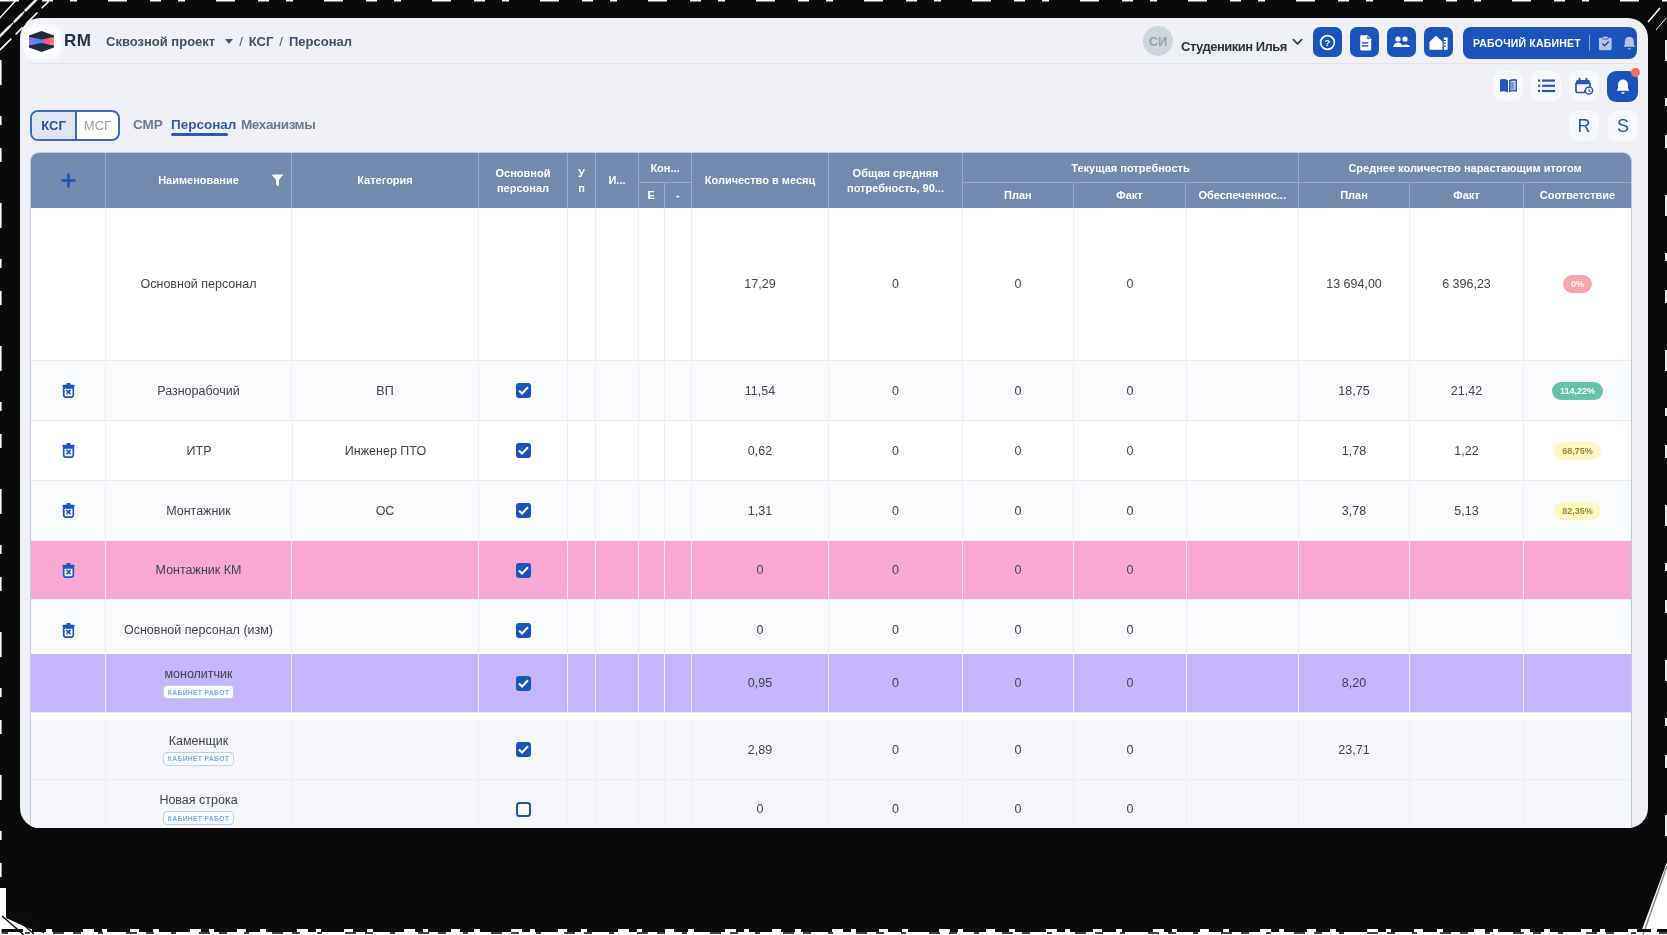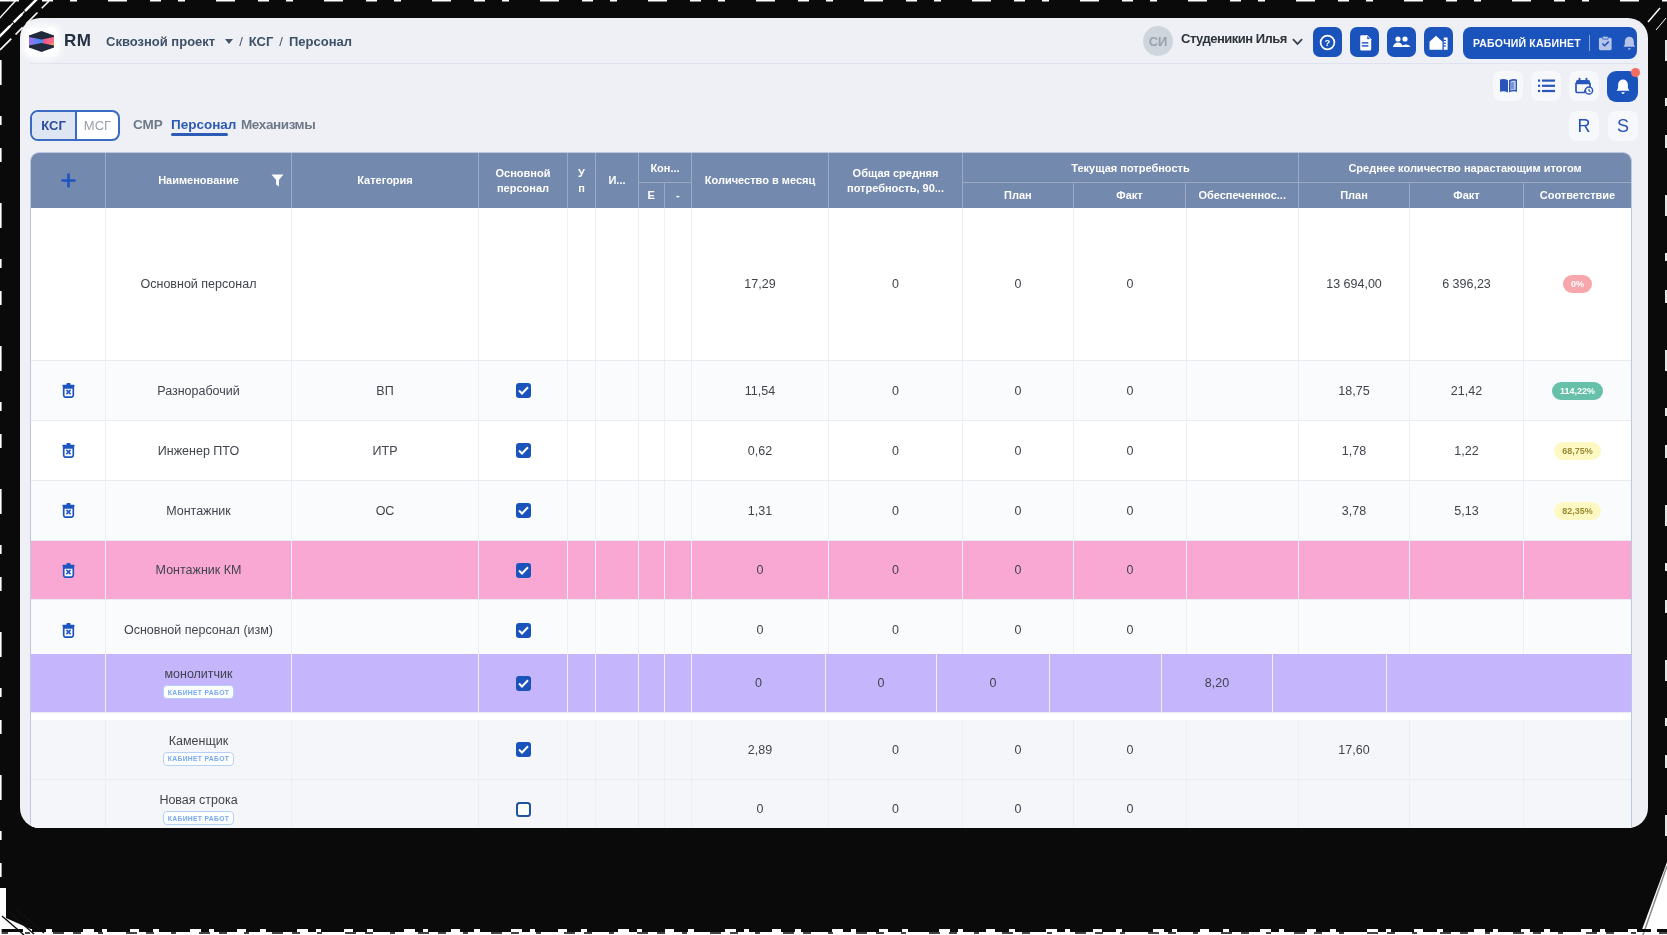--- a/index.html
+++ b/index.html
@@ -11,21 +11,21 @@
   }
   .abs { position:absolute; }
   
   .topbar-divider { position:absolute; left:10px; right:10px; top:45px; height:1px; background:#dde2ee; }
   .logo-wrap { position:absolute; left:6px; top:10px; width:32px; height:28px; background:#fff; border-radius:7px; box-shadow:0 0 6px 3px rgba(255,255,255,.9); }
   .rm { position:absolute; left:44px; top:13px; font-size:17px; font-weight:700; color:#243043; letter-spacing:0.5px; }
   .crumbs { position:absolute; left:86px; top:16px; font-size:13px; font-weight:700; color:#3d5068; }
   .crumb-sep { color:#3d5068; font-weight:400; padding:0 6px; }
   .caret { display:inline-block; width:0; height:0; border-left:4.5px solid transparent; border-right:4.5px solid transparent; border-top:5px solid #44566e; vertical-align:middle; margin-left:10px; margin-bottom:2px;}
   .avatar { position:absolute; left:1123px; top:8px; width:30px; height:30px; border-radius:50%; background:#cfd5dd; color:#98a1ad; font-size:13px; font-weight:700; display:flex; align-items:center; justify-content:center; }
-  .username { position:absolute; left:1161px; top:13px; font-size:13px; letter-spacing:-0.5px; font-weight:700; color:#2e333b; }
+  .username { position:absolute; left:1161px; top:21px; font-size:13px; letter-spacing:-0.5px; font-weight:700; color:#2e333b; }
   .icon-btn { position:absolute; top:9px; width:29px; height:30px; background:#1b53bd; border-radius:7px; display:flex; align-items:center; justify-content:center; }
   .cab-btn { position:absolute; left:1443px; top:9px; width:174px; height:32px; background:#1b53bd; border-radius:8px; display:flex; align-items:center; color:#fff; }
   .cab-btn .txt { font-size:10.5px; font-weight:700; letter-spacing:0.2px; margin-left:10px; white-space:nowrap; }
   .cab-btn .vline { width:1px; height:16px; background:rgba(255,255,255,.45); margin-left:8px; }
   
   .tool { position:absolute; top:53px; width:30px; height:30px; background:#f7f8fc; border-radius:8px; display:flex; align-items:center; justify-content:center; }
   .bell-btn { position:absolute; left:1587px; top:53px; width:31px; height:31px; background:#1b53bd; border-radius:9px; display:flex; align-items:center; justify-content:center; }
   .red-dot { position:absolute; left:1611px; top:50px; width:9px; height:9px; border-radius:50%; background:#f56c61; }
   .rs-btn { position:absolute; top:93px; width:30px; height:30px; background:#f7f8fc; border-radius:8px; color:#2351b5; font-size:18px; font-weight:500; display:flex; align-items:center; justify-content:center; }
   
@@ -308,24 +308,24 @@
       </div>
       <div class="row" style="position:absolute;top:268px;left:0;width:1600px;height:60px;background:#fff">
         <div class="td" style="width:75px">
           <svg width="13" height="15" viewBox="0 0 13 15">
             <rect x="4.4" y="0" width="4.2" height="2.4" rx="1.1" fill="#1d55c0"></rect>
             <rect x="0.3" y="1.7" width="12.4" height="2.3" rx="1.15" fill="#1d55c0"></rect>
             <path d="M1.7 4.9 h9.6 v7.1 a2.2 2.2 0 0 1 -2.2 2.2 h-5.2 a2.2 2.2 0 0 1 -2.2 -2.2 Z" fill="#fff" stroke="#1d55c0" stroke-width="1.7"></path>
             <path d="M4.4 6.9 L8.6 11.1 M8.6 6.9 L4.4 11.1" stroke="#1d55c0" stroke-width="1.5"></path>
           </svg>
         </div>
+        <div class="td" style="width:187px">ИТР</div>
         <div class="td" style="width:186px">
           <div>Инженер ПТО</div>
         </div>
-        <div class="td" style="width:187px">ИТР</div>
         <div class="td" style="width:89px">
           <div class="checkbox">
             <svg width="11" height="9" viewBox="0 0 11 9">
               <path d="M1 4.5 L4 7.5 L10 1.2" stroke="#fff" stroke-width="2" fill="none"></path>
             </svg>
           </div>
         </div>
         <div class="td" style="width:28px"></div>
         <div class="td" style="width:43px"></div>
         <div class="td" style="width:26px"></div>
@@ -453,20 +453,21 @@
           <div class="checkbox">
             <svg width="11" height="9" viewBox="0 0 11 9">
               <path d="M1 4.5 L4 7.5 L10 1.2" stroke="#fff" stroke-width="2" fill="none"></path>
             </svg>
           </div>
         </div>
         <div class="td" style="width:28px"></div>
         <div class="td" style="width:43px"></div>
         <div class="td" style="width:26px"></div>
         <div class="td" style="width:27px"></div>
+        <div class="td" style="width:137px">0,95</div>
         <div class="td" style="width:134px">0</div>
         <div class="td" style="width:111px">0</div>
         <div class="td" style="width:113px">0</div>
         <div class="td" style="width:112px"></div>
         <div class="td" style="width:111px">8,20</div>
         <div class="td" style="width:114px"></div>
         <div class="td" style="width:107px"></div>
       </div>
       <div class="row" style="position:absolute;top:567px;left:0;width:1600px;height:60px;background:#f5f6fa">
         <div class="td" style="width:75px"></div>
@@ -484,21 +485,21 @@
         </div>
         <div class="td" style="width:28px"></div>
         <div class="td" style="width:43px"></div>
         <div class="td" style="width:26px"></div>
         <div class="td" style="width:27px"></div>
         <div class="td" style="width:137px">2,89</div>
         <div class="td" style="width:134px">0</div>
         <div class="td" style="width:111px">0</div>
         <div class="td" style="width:113px">0</div>
         <div class="td" style="width:112px"></div>
-        <div class="td" style="width:111px">17,60</div>
+        <div class="td" style="width:111px">23,71</div>
         <div class="td" style="width:114px"></div>
         <div class="td" style="width:107px"></div>
       </div>
       <div class="row" style="position:absolute;top:627px;left:0;width:1600px;height:59px;background:#f5f6fa">
         <div class="td" style="width:75px"></div>
         <div class="td" style="width:186px">
           <div>Новая строка</div>
           <div class="kab">КАБИНЕТ РАБОТ</div>
         </div>
         <div class="td" style="width:187px"></div>

